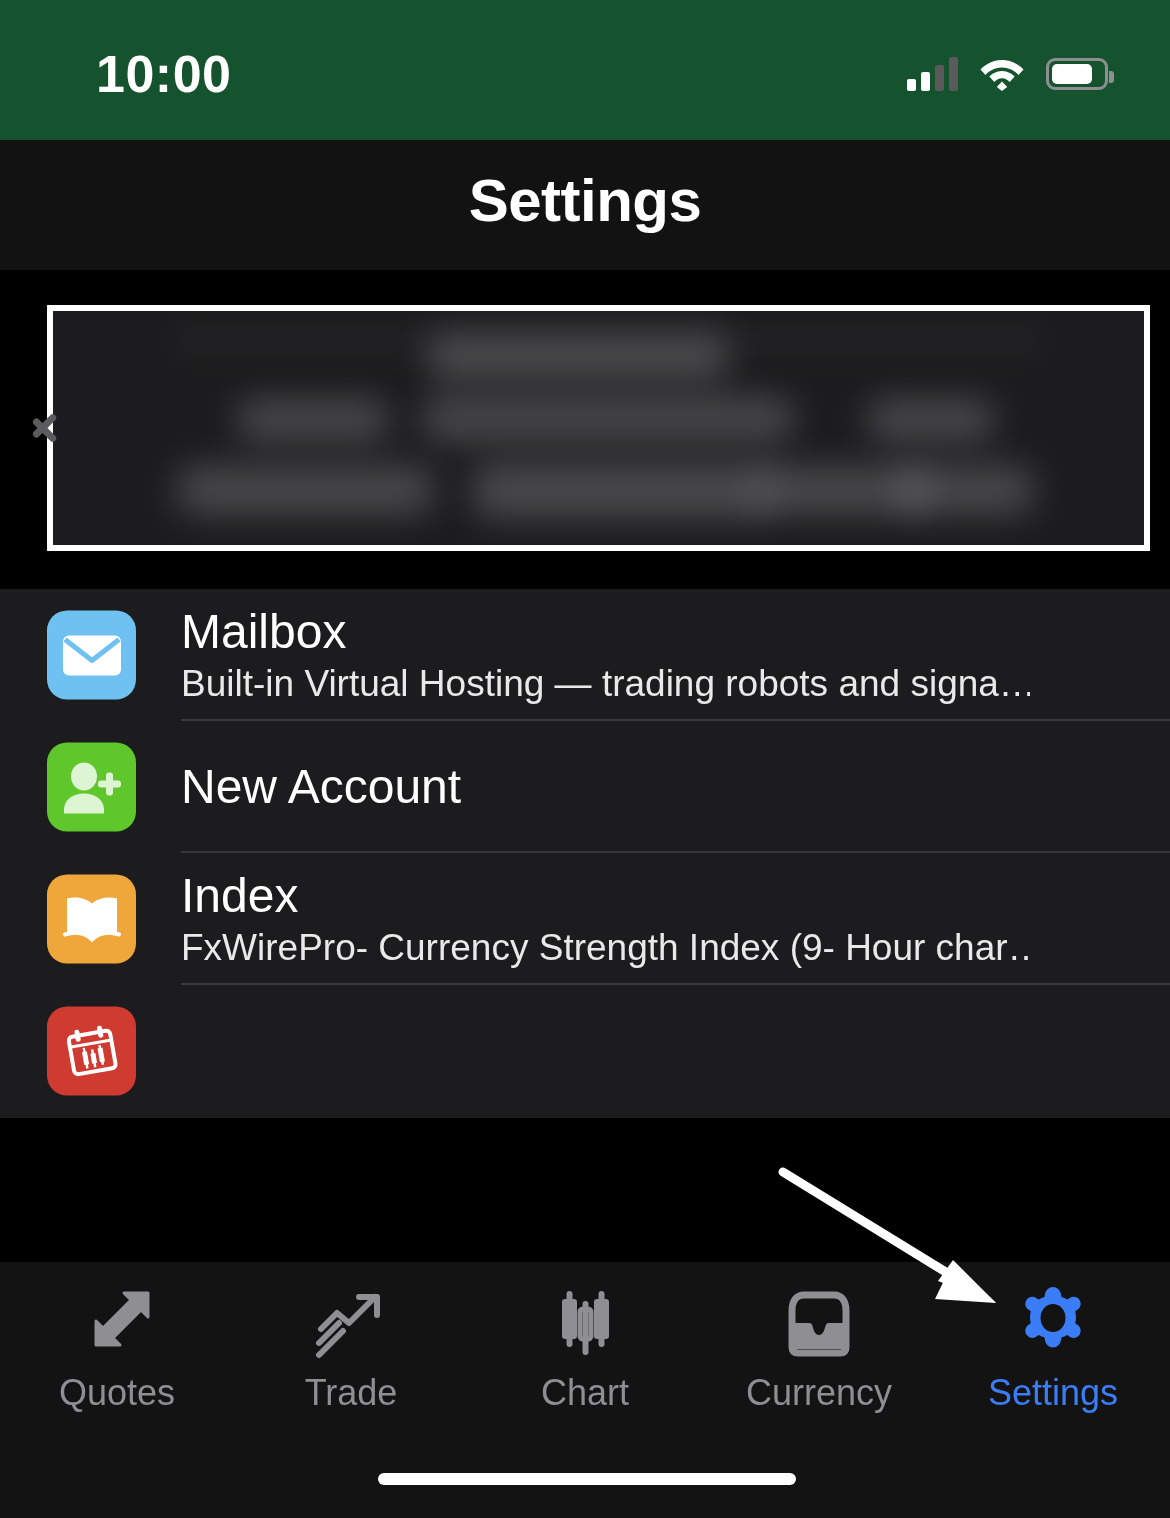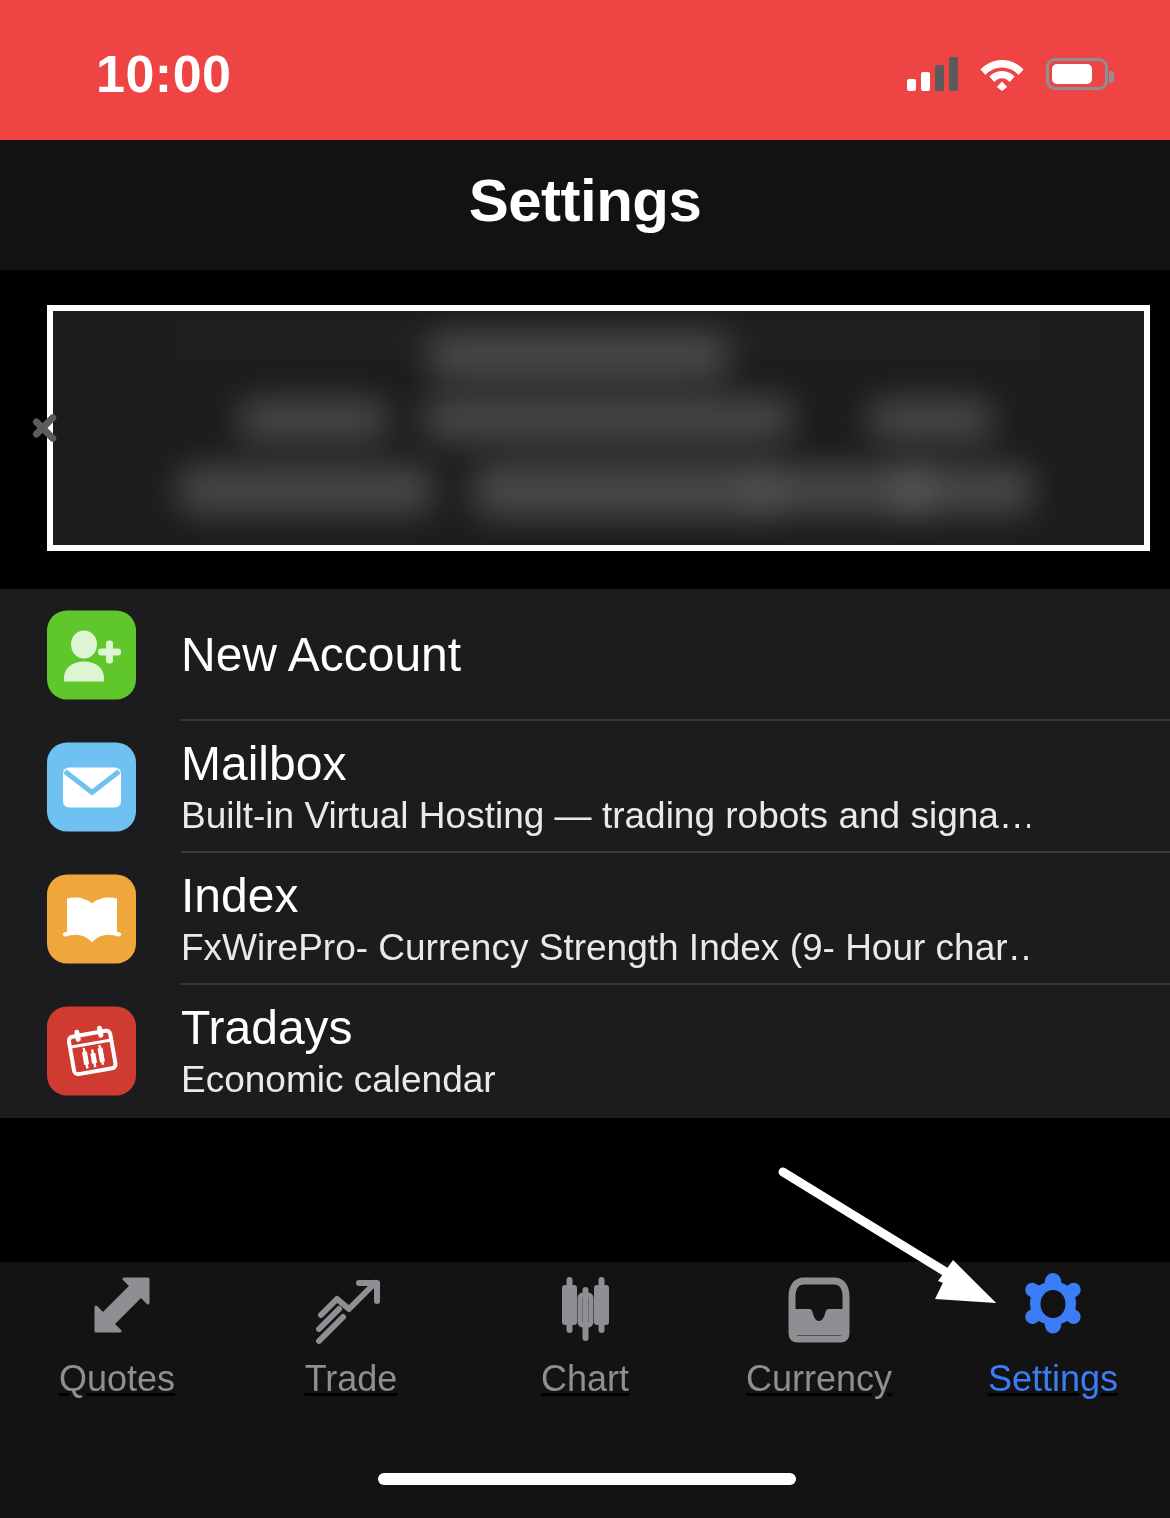--- a/index.html
+++ b/index.html
@@ -7,21 +7,21 @@
     width:1170px; height:1518px;
     background:#000;
     font-family:"Liberation Sans", sans-serif;
     overflow:hidden;
   }
   .phone { position:relative; width:1170px; height:1518px; background:#000; }
 
   
   .statusbar {
     position:absolute; top:0; left:0; width:1170px; height:140px;
-    background:#ef4444;
+    background:#14532d;
   }
   .clock {
     position:absolute; left:96px; top:44px;
     font-size:52px; font-weight:600; color:#fff; letter-spacing:0.5px;
   }
   .status-right {
     position:absolute; right:62px; top:52px;
     display:flex; align-items:center; gap:22px; height:44px;
   }
   .signal { display:flex; align-items:flex-end; gap:5px; height:34px; }
@@ -110,22 +110,22 @@
   }
   .chev::before { top:14px; transform:rotate(45deg); transform-origin:left center; }
   .chev::after  { bottom:14px; transform:rotate(-45deg); transform-origin:left center; }
 
   
   .tabbar {
     position:absolute; left:0; top:1262px; width:1170px; height:256px;
     background:#131313; display:flex; align-items:flex-start;
   }
   .tab {
-    flex:1; height:160px; padding-top:8px;
-    display:flex; flex-direction:column; align-items:center; justify-content:flex-start;text-decoration:underline;
+    flex:1; height:160px; padding-top:22px;
+    display:flex; flex-direction:column; align-items:center; justify-content:flex-start;
   }
   .tab-icon { height:80px; display:flex; align-items:center; justify-content:center; }
   .tab-label { font-size:36px; color:#8e8e93; margin-top:8px; }
   .tab.active .tab-label { color:#3b7df7; }
 
   .home-indicator {
     position:absolute; left:378px; top:1473px; width:418px; height:12px;
     background:#fff; border-radius:6px;
   }
 
@@ -179,45 +179,45 @@
         <div class="blur-line bl6"></div>
         <div class="blur-line bl7"></div>
         <div class="blur-line bl8"></div>
       </div>
       <span class="chev card-chevron"></span>
     </div>
 
     <div class="list">
 
       <div class="row">
+        <div class="app-icon" style="background:#6EC1F0;">
+          <svg width="60" height="44" viewBox="0 0 60 44">
+            <rect x="1" y="2" width="58" height="40" rx="6" fill="#fff"></rect>
+            <path d="M3 6 L30 27 L57 6" fill="none" stroke="#6EC1F0" stroke-width="5" stroke-linejoin="round"></path>
+          </svg>
+        </div>
+        <div class="row-body">
+          <div class="row-title">Mailbox</div>
+          <div class="row-sub">Built-in Virtual Hosting — trading robots and signa…</div>
+        </div>
+
+        <div class="divider"></div>
+      </div>
+
+      <div class="row">
         <div class="app-icon" style="background:#5FC72C;">
           <svg width="62" height="56" viewBox="0 0 62 56">
             <ellipse cx="23" cy="17" rx="13" ry="14" fill="#ddf5d2"></ellipse>
             <path d="M23 34 C11 34 3 41 3 50 L3 54 L43 54 L43 50 C43 41 35 34 23 34 Z" fill="#ddf5d2"></path>
             <rect x="45" y="13" width="7" height="23" rx="3" fill="#ddf5d2"></rect>
             <rect x="37" y="21" width="23" height="7" rx="3" fill="#ddf5d2"></rect>
           </svg>
         </div>
         <div class="row-body">
           <div class="row-title">New Account</div>
-        </div>
-
-        <div class="divider"></div>
-      </div>
-
-      <div class="row">
-        <div class="app-icon" style="background:#6EC1F0;">
-          <svg width="60" height="44" viewBox="0 0 60 44">
-            <rect x="1" y="2" width="58" height="40" rx="6" fill="#fff"></rect>
-            <path d="M3 6 L30 27 L57 6" fill="none" stroke="#6EC1F0" stroke-width="5" stroke-linejoin="round"></path>
-          </svg>
-        </div>
-        <div class="row-body">
-          <div class="row-title">Mailbox</div>
-          <div class="row-sub">Built-in Virtual Hosting — trading robots and signa…</div>
         </div>
 
         <div class="divider"></div>
       </div>
 
       <div class="row">
         <div class="app-icon" style="background:#EFA73C;">
           <svg width="58" height="50" viewBox="0 0 58 50">
             <path d="M29 9 C22 3 12 2 4 4 L4 40 C12 38 22 39 29 45 Z" fill="#fff"></path>
             <path d="M29 9 C36 3 46 2 54 4 L54 40 C46 38 36 39 29 45 Z" fill="#fff"></path>
@@ -242,24 +242,20 @@
               <rect x="38" y="4" width="5" height="12" rx="2.5" fill="#fff"></rect>
               <rect x="19" y="27" width="5" height="13" fill="#fff"></rect>
               <rect x="20.3" y="23" width="2.4" height="21" fill="#fff"></rect>
               <rect x="27" y="30" width="5" height="10" fill="#fff"></rect>
               <rect x="28.3" y="26" width="2.4" height="18" fill="#fff"></rect>
               <rect x="35" y="26" width="5" height="14" fill="#fff"></rect>
               <rect x="36.3" y="23" width="2.4" height="20" fill="#fff"></rect>
             </g>
           </svg>
         </div>
-        <div class="row-body">
-          <div class="row-title">Tradays</div>
-          <div class="row-sub">Economic calendar</div>
-        </div>
 
       </div>
 
     </div>
   </div>
 
   <div class="tabbar">
 
     <div class="tab">
       <div class="tab-icon">

